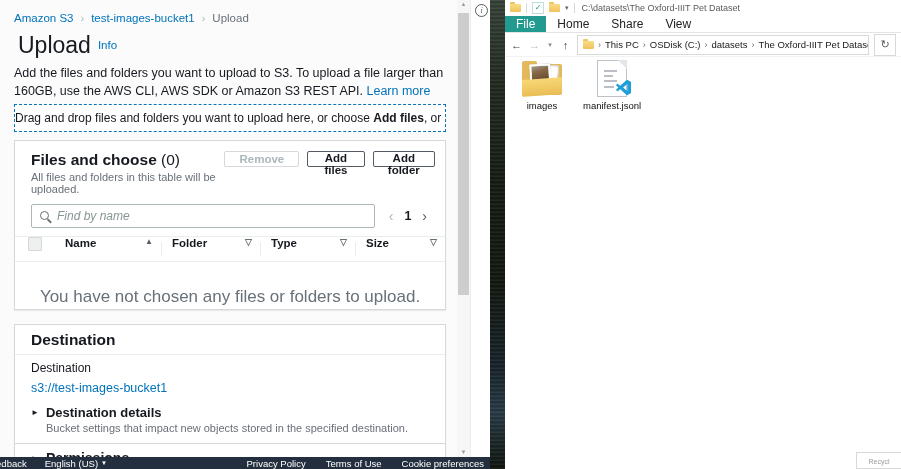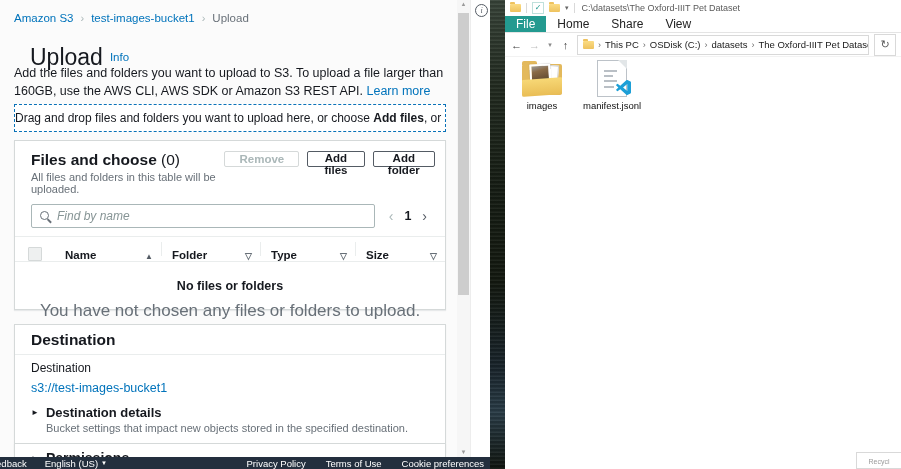--- a/index.html
+++ b/index.html
@@ -4,21 +4,21 @@
 <style>
   html,body{margin:0;padding:0;background:#fff;font-family:"Liberation Sans",sans-serif;}
   .stage{position:relative;width:901px;height:469px;overflow:hidden;background:#fff;}
 
   
   .aws{position:absolute;left:0;top:0;width:490px;height:469px;background:#fbfbfb;overflow:hidden;}
   .crumbs{position:absolute;left:14px;top:12px;font-size:11.5px;color:#687078;display:flex;gap:7px;align-items:center;white-space:nowrap;}
   .crumbs a{color:#0073bb;text-decoration:none;cursor:pointer;}
   .crumb-sep{color:#aab7b8;font-size:11px;}
   .crumb-cur{color:#687078;}
-  .pg-title{position:absolute;left:14px;top:28px;margin:16px;font-size:23px;font-weight:500;color:#16191f;}
+  .pg-title{position:absolute;left:14px;top:28px;margin:4px;font-size:23px;font-weight:500;color:#16191f;}
   .info-link{font-size:11.5px;color:#0073bb;margin-left:7px;vertical-align:4px;text-decoration:none;font-weight:400;cursor:pointer;}
   .desc{position:absolute;left:14px;top:64px;width:430px;margin:0;font-size:12.5px;line-height:1.45;color:#16191f;}
   .desc a{color:#0073bb;text-decoration:none;cursor:pointer;}
   .ext-ico{display:inline-block;margin-left:3px;font-size:8px;line-height:8px;border:1px solid #0073bb;padding:0 1px 1px;color:#0073bb;}
   .dropzone{position:absolute;left:14px;top:104px;width:430px;height:26px;border:1px dashed #0972b8;background:#fff;text-align:center;line-height:26px;font-size:12px;color:#16191f;cursor:pointer;white-space:nowrap;overflow:hidden;}
   .dropzone b{font-weight:700;}
 
   .card{position:absolute;left:14px;width:432px;background:#fff;border:1px solid #d5d9d9;box-shadow:0 1px 1px rgba(0,28,36,.08);box-sizing:border-box;}
   .files-card{top:140px;height:170px;}
   .card-head{display:flex;justify-content:space-between;align-items:flex-start;padding:10px 10px 0 16px;}
@@ -32,21 +32,21 @@
   .search-box{flex:1;position:relative;}
   .search-box input{width:100%;box-sizing:border-box;height:24px;border:1px solid #aab7b8;border-radius:2px;padding:0 6px 0 25px;font-size:12px;font-family:inherit;color:#16191f;background:#fff;}
   .search-box input::placeholder{color:#879596;font-style:italic;}
   .lens{position:absolute;left:9px;top:7px;width:7px;height:7px;border:1.5px solid #687078;border-radius:50%;}
   .lens:after{content:"";position:absolute;right:-4px;bottom:-2px;width:5px;height:1.5px;background:#687078;transform:rotate(45deg);}
   .pager{display:flex;align-items:center;gap:11px;font-size:12.5px;padding-right:4px;}
   .pg-prev{color:#aab7b8;font-size:14px;cursor:default;}
   .pg-cur{font-weight:700;color:#16191f;cursor:pointer;}
   .pg-next{color:#545b64;font-size:14px;cursor:pointer;}
   .thead{display:flex;align-items:center;border-top:1px solid #eaeded;border-bottom:1px solid #eaeded;height:24px;font-size:11.5px;font-weight:700;color:#16191f;}
-  .col{display:flex;align-items:flex-end;box-sizing:border-box;padding-left:10px;height:100%;}
+  .col{display:flex;align-items:flex-start;box-sizing:border-box;padding-left:10px;height:100%;}
   .col.check{width:40px;justify-content:center;padding-left:0;}
   .cb{width:12px;height:12px;background:#eef0f0;border:1px solid #d5d9d9;border-radius:1px;cursor:pointer;}
   .col.name{width:106px;}
   .col.folder{width:98px;}
   .col.type{width:94px;}
   .col.size{flex:1;}
   .sort-ico{font-size:8px;color:#545b64;margin-left:auto;margin-right:8px;}
   .filt-ico{font-size:9px;color:#687078;margin-left:auto;margin-right:8px;}
   .vdiv{width:1px;height:14px;background:#eaeded;}
   .empty{text-align:center;padding-top:17px;}
@@ -190,21 +190,20 @@
             <span>Type</span>
             <span class="filt-ico">▽</span>
           </div>
         <div class="vdiv"></div>
         <div class="col size">
             <span>Size</span>
             <span class="filt-ico">▽</span>
           </div>
       </div>
       <div class="empty">
-        <div class="empty-t">No files or folders</div>
         <div class="empty-s">You have not chosen any files or folders to upload.</div>
       </div>
     </div>
 
     <div class="card dest-card">
       <div class="dest-head">Destination</div>
       <div class="dest-body">
         <div class="dlabel">Destination</div>
         <a class="dlink">s3://test-images-bucket1</a>
         <div class="expand">

